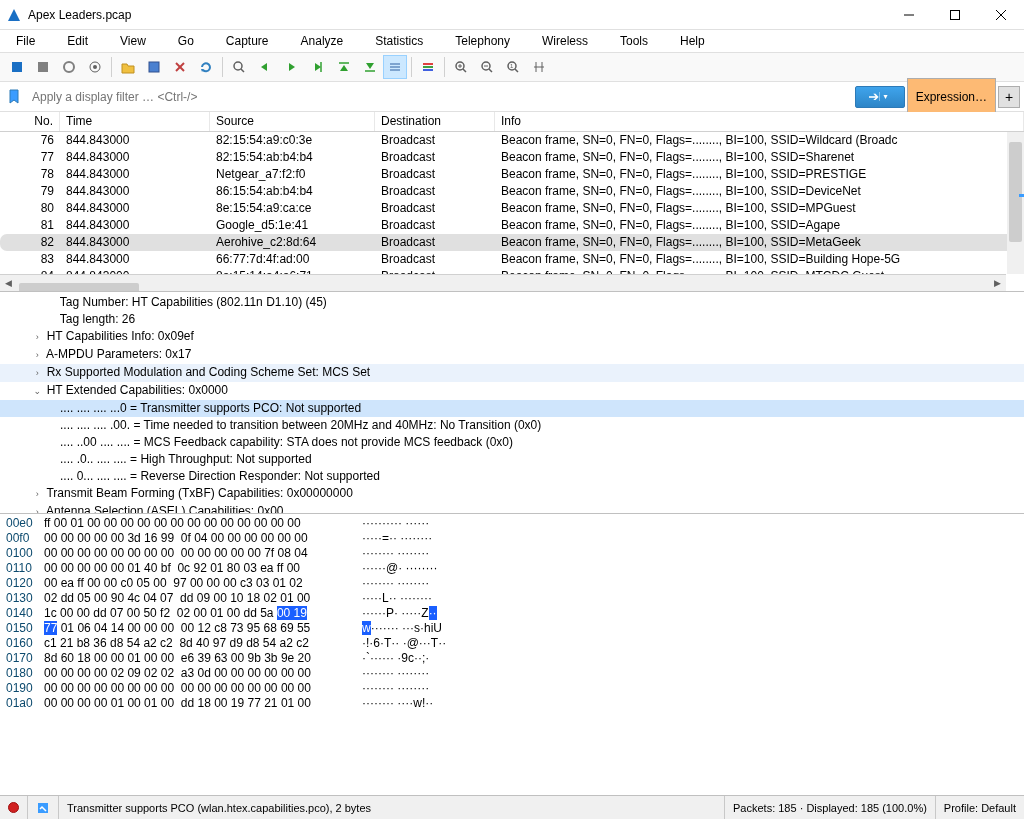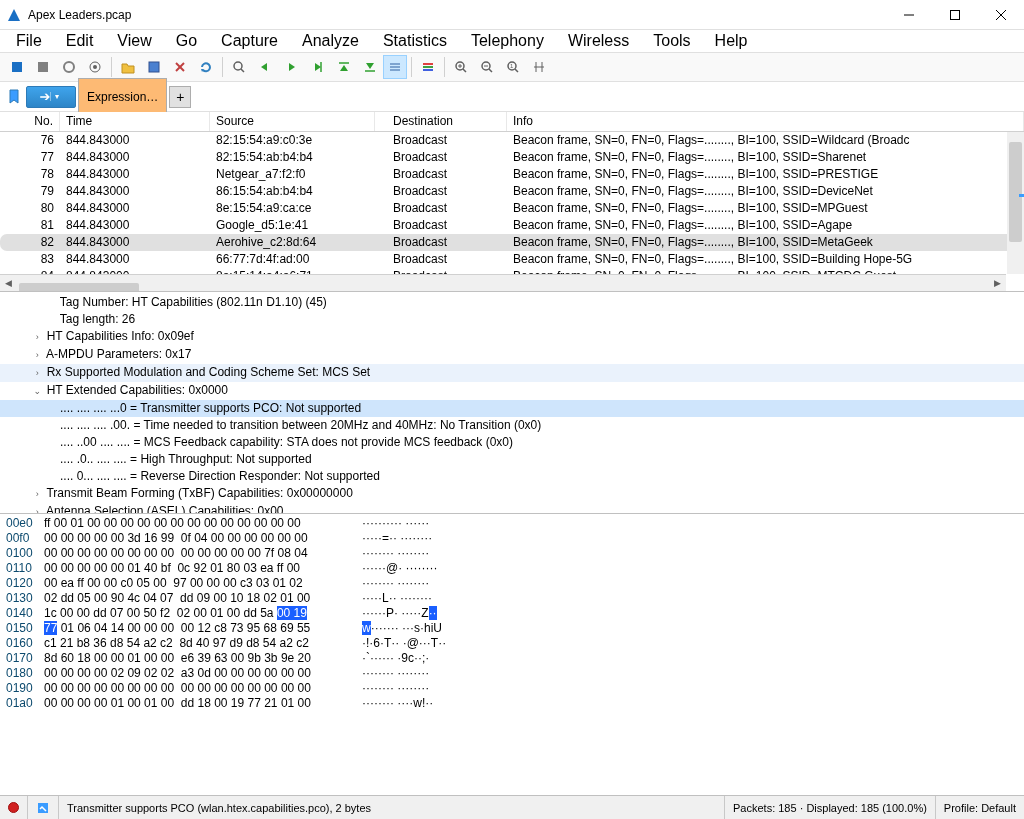--- a/index.html
+++ b/index.html
@@ -2,21 +2,21 @@
 <html><head>
 <meta charset="utf-8">
 <style>
 * { margin: 0; padding: 0; box-sizing: border-box; font-family: "Segoe UI", Tahoma, sans-serif; }
 html, body { width: 1024px; height: 819px; overflow: hidden; background: #fff; }
 .titlebar { height: 30px; display: flex; align-items: center; border-bottom: 1px solid #e0e0e0; background: #fff; }
 .titlebar .fin-icon { width: 16px; height: 16px; margin: 0 6px; }
 .titlebar .title { font-size: 12px; color: #000; flex: 1; }
 .titlebar .winbtn { width: 46px; height: 30px; display: flex; align-items: center; justify-content: center; }
 .titlebar .winbtn svg { stroke: #000; }
-.menubar { height: 22px; display: flex; align-items: center; padding: 0 6px; gap: 4px; font-size: 16px; }
+.menubar { height: 22px; display: flex; align-items: center; padding: 0 6px; gap: 12px; font-size: 12px; }
 .menubar .menu-item { padding: 2px 10px; cursor: default; }
 .toolbar { height: 30px; display: flex; align-items: center; padding: 2px 4px; gap: 0; border-top: 1px solid #e0e0e0; border-bottom: 1px solid #e0e0e0; background: #f9f9f9; }
 .toolbar .tbtn { width: 24px; height: 24px; display: flex; align-items: center; justify-content: center; border: 1px solid transparent; margin: 0 1px; }
 .toolbar .sep { width: 1px; height: 20px; background: #d0d0d0; margin: 0 3px; }
 .filterbar { height: 30px; display: flex; align-items: center; padding: 2px 4px; border-bottom: 1px solid #e0e0e0; gap: 2px; }
 .filter-icon { width: 20px; height: 20px; display:flex; align-items:center; justify-content:center; }
 .filter-input { flex: 1; height: 22px; font-size: 12px; padding: 2px 6px; border: none; outline: none; background: #fff; }
 .go-btn { width: 50px; height: 22px; background: linear-gradient(#3fa4ec,#2d85c7); border: 1px solid #2d7ab7; border-radius: 2px; display:flex; align-items:center; justify-content:center; }
 .go-btn .arrow { color:#fff; font-size:13px; }
 .go-btn .chev { width:12px; display:flex; align-items:center; border-left:1px solid rgba(255,255,255,.4); justify-content:center; }
@@ -26,21 +26,21 @@
 .packet-list { height: 180px; overflow: hidden; border-bottom: 1px solid #c0c0c0; position:relative; }
 .plist-header { height: 20px; display: flex; background: #fff; border-bottom: 1px solid #d0d0d0; font-size: 12px; }
 .plist-header .col { padding: 2px 6px; border-right: 1px solid #e8e8e8; }
 .plist-body { font-family: "Consolas", monospace; font-size: 12px; line-height: 17px; overflow:hidden; }
 .plist-row { display: flex; white-space: pre; }
 .plist-row.selected { background: #e0e0e0; border-radius: 7px; }
 .plist-row .cell { padding: 0 6px; overflow:hidden; }
 .c-no { width: 60px; text-align: right; }
 .c-time { width: 150px; }
 .c-src { width: 165px; }
-.c-dst { width: 120px; margin-left: 12px; }
+.c-dst { width: 120px; }
 .c-info { flex: 1; }
 .hscroll { position:absolute; bottom:0; left:0; right:18px; height:17px; border-top:1px solid #d0d0d0; background:#f0f0f0; display:flex; align-items:center; }
 .hscroll .track{flex:1; position:relative;}
 .hscroll .thumb{position:absolute; left:2px; width:120px; height:13px; background:#cdcdcd; border-radius:2px;}
 .hscroll .arrow{width:17px;height:17px;display:flex;align-items:center;justify-content:center;font-size:9px;color:#606060;}
 .vscroll-stub{position:absolute; right:0; top:20px; bottom:17px; width:17px; background:#f0f0f0;}
 .vscroll-stub .vthumb{position:absolute; top:10px; width:13px; left:2px; height:100px; background:#cdcdcd; border-radius:2px;}
 .vscroll-stub .mark{position:absolute; right:0; top:62px; width:5px; height:3px; background:#3a9cff;}
 
 .details-pane { height: 222px; overflow: hidden; border-bottom: 1px solid #c0c0c0; font-family: "Consolas", monospace; font-size: 12px; line-height: 17px; padding: 2px 0; }
@@ -231,20 +231,21 @@
       </svg>
     </div>
 </div>
 
 <div class="filterbar">
   <span class="filter-icon">
       <svg width="14" height="16">
         <path d="M3 1 h8 v13 l-4-3 -4 3 z" fill="#3a9cff" stroke="#2d7ab7"></path>
       </svg>
     </span>
+  <input class="filter-input" placeholder="Apply a display filter … &lt;Ctrl-/&gt;" style="">
   <div class="go-btn">
     <span class="arrow">➔</span>
     <span class="chev" style="color:#fff;font-size:8px;">▾</span>
   </div>
   <button class="expr-btn">Expression…</button>
   <div class="plus-btn">+</div>
 </div>
 
 <div class="packet-list">
   <div class="plist-header">

